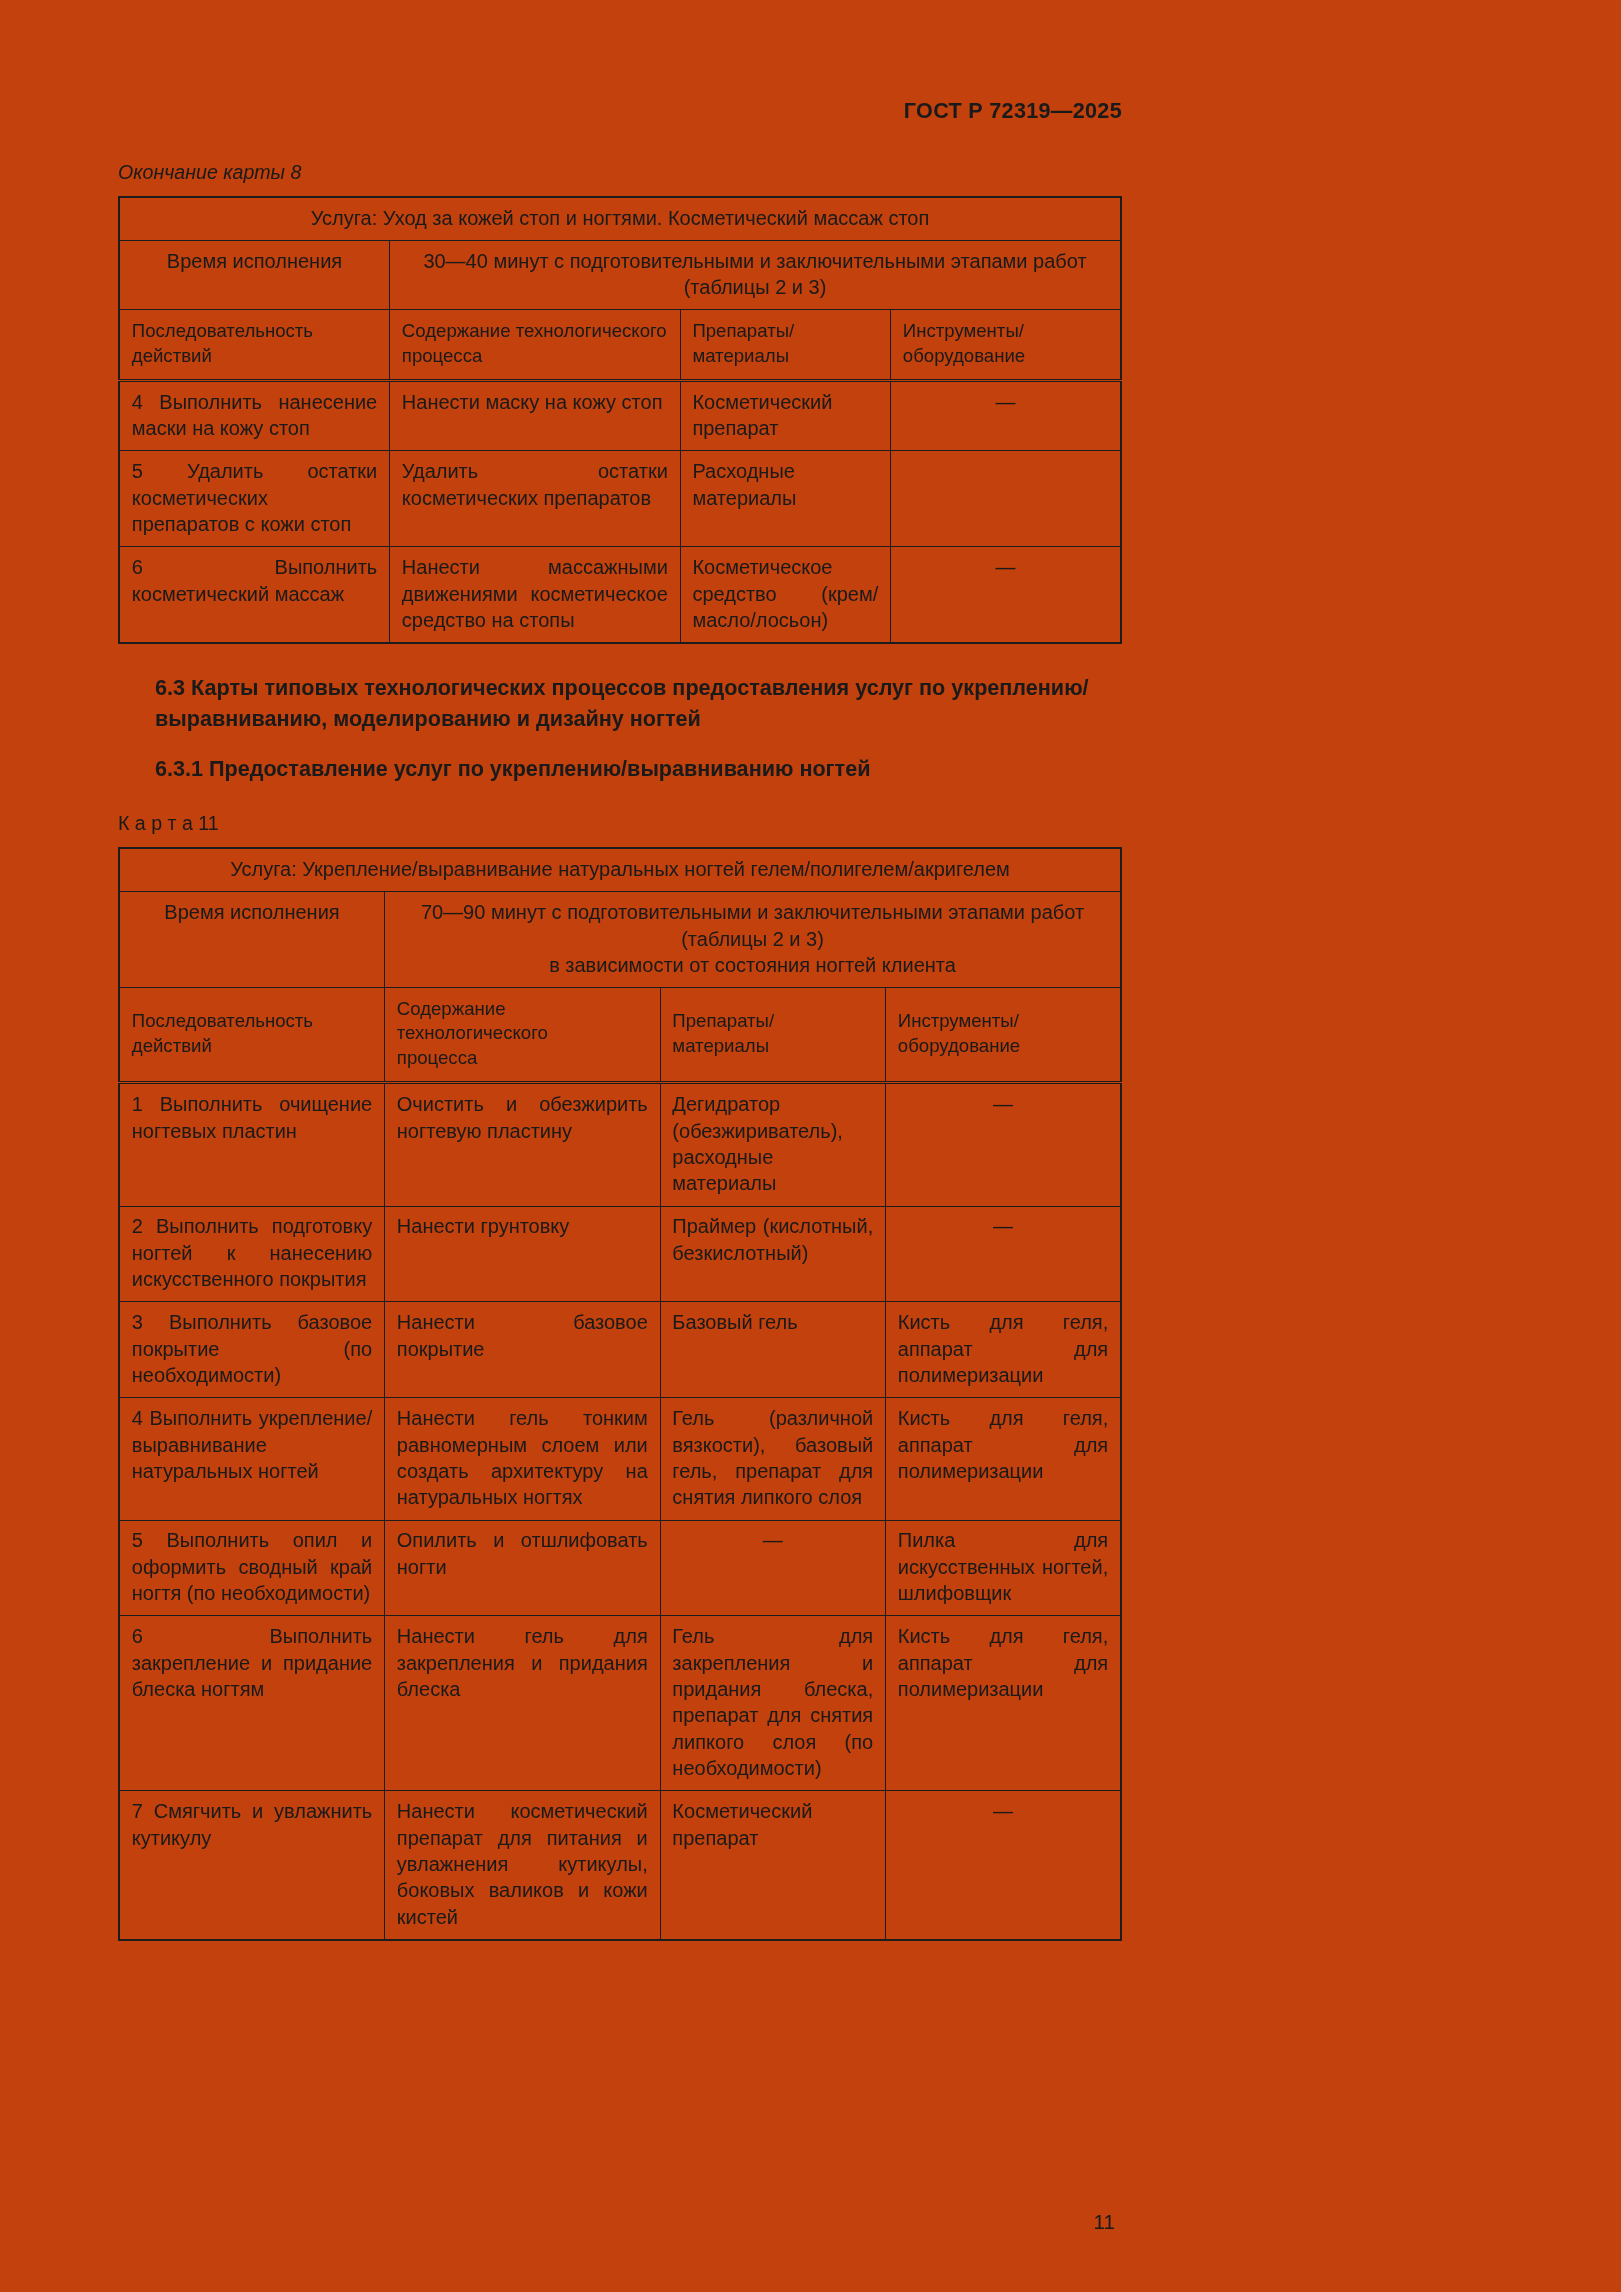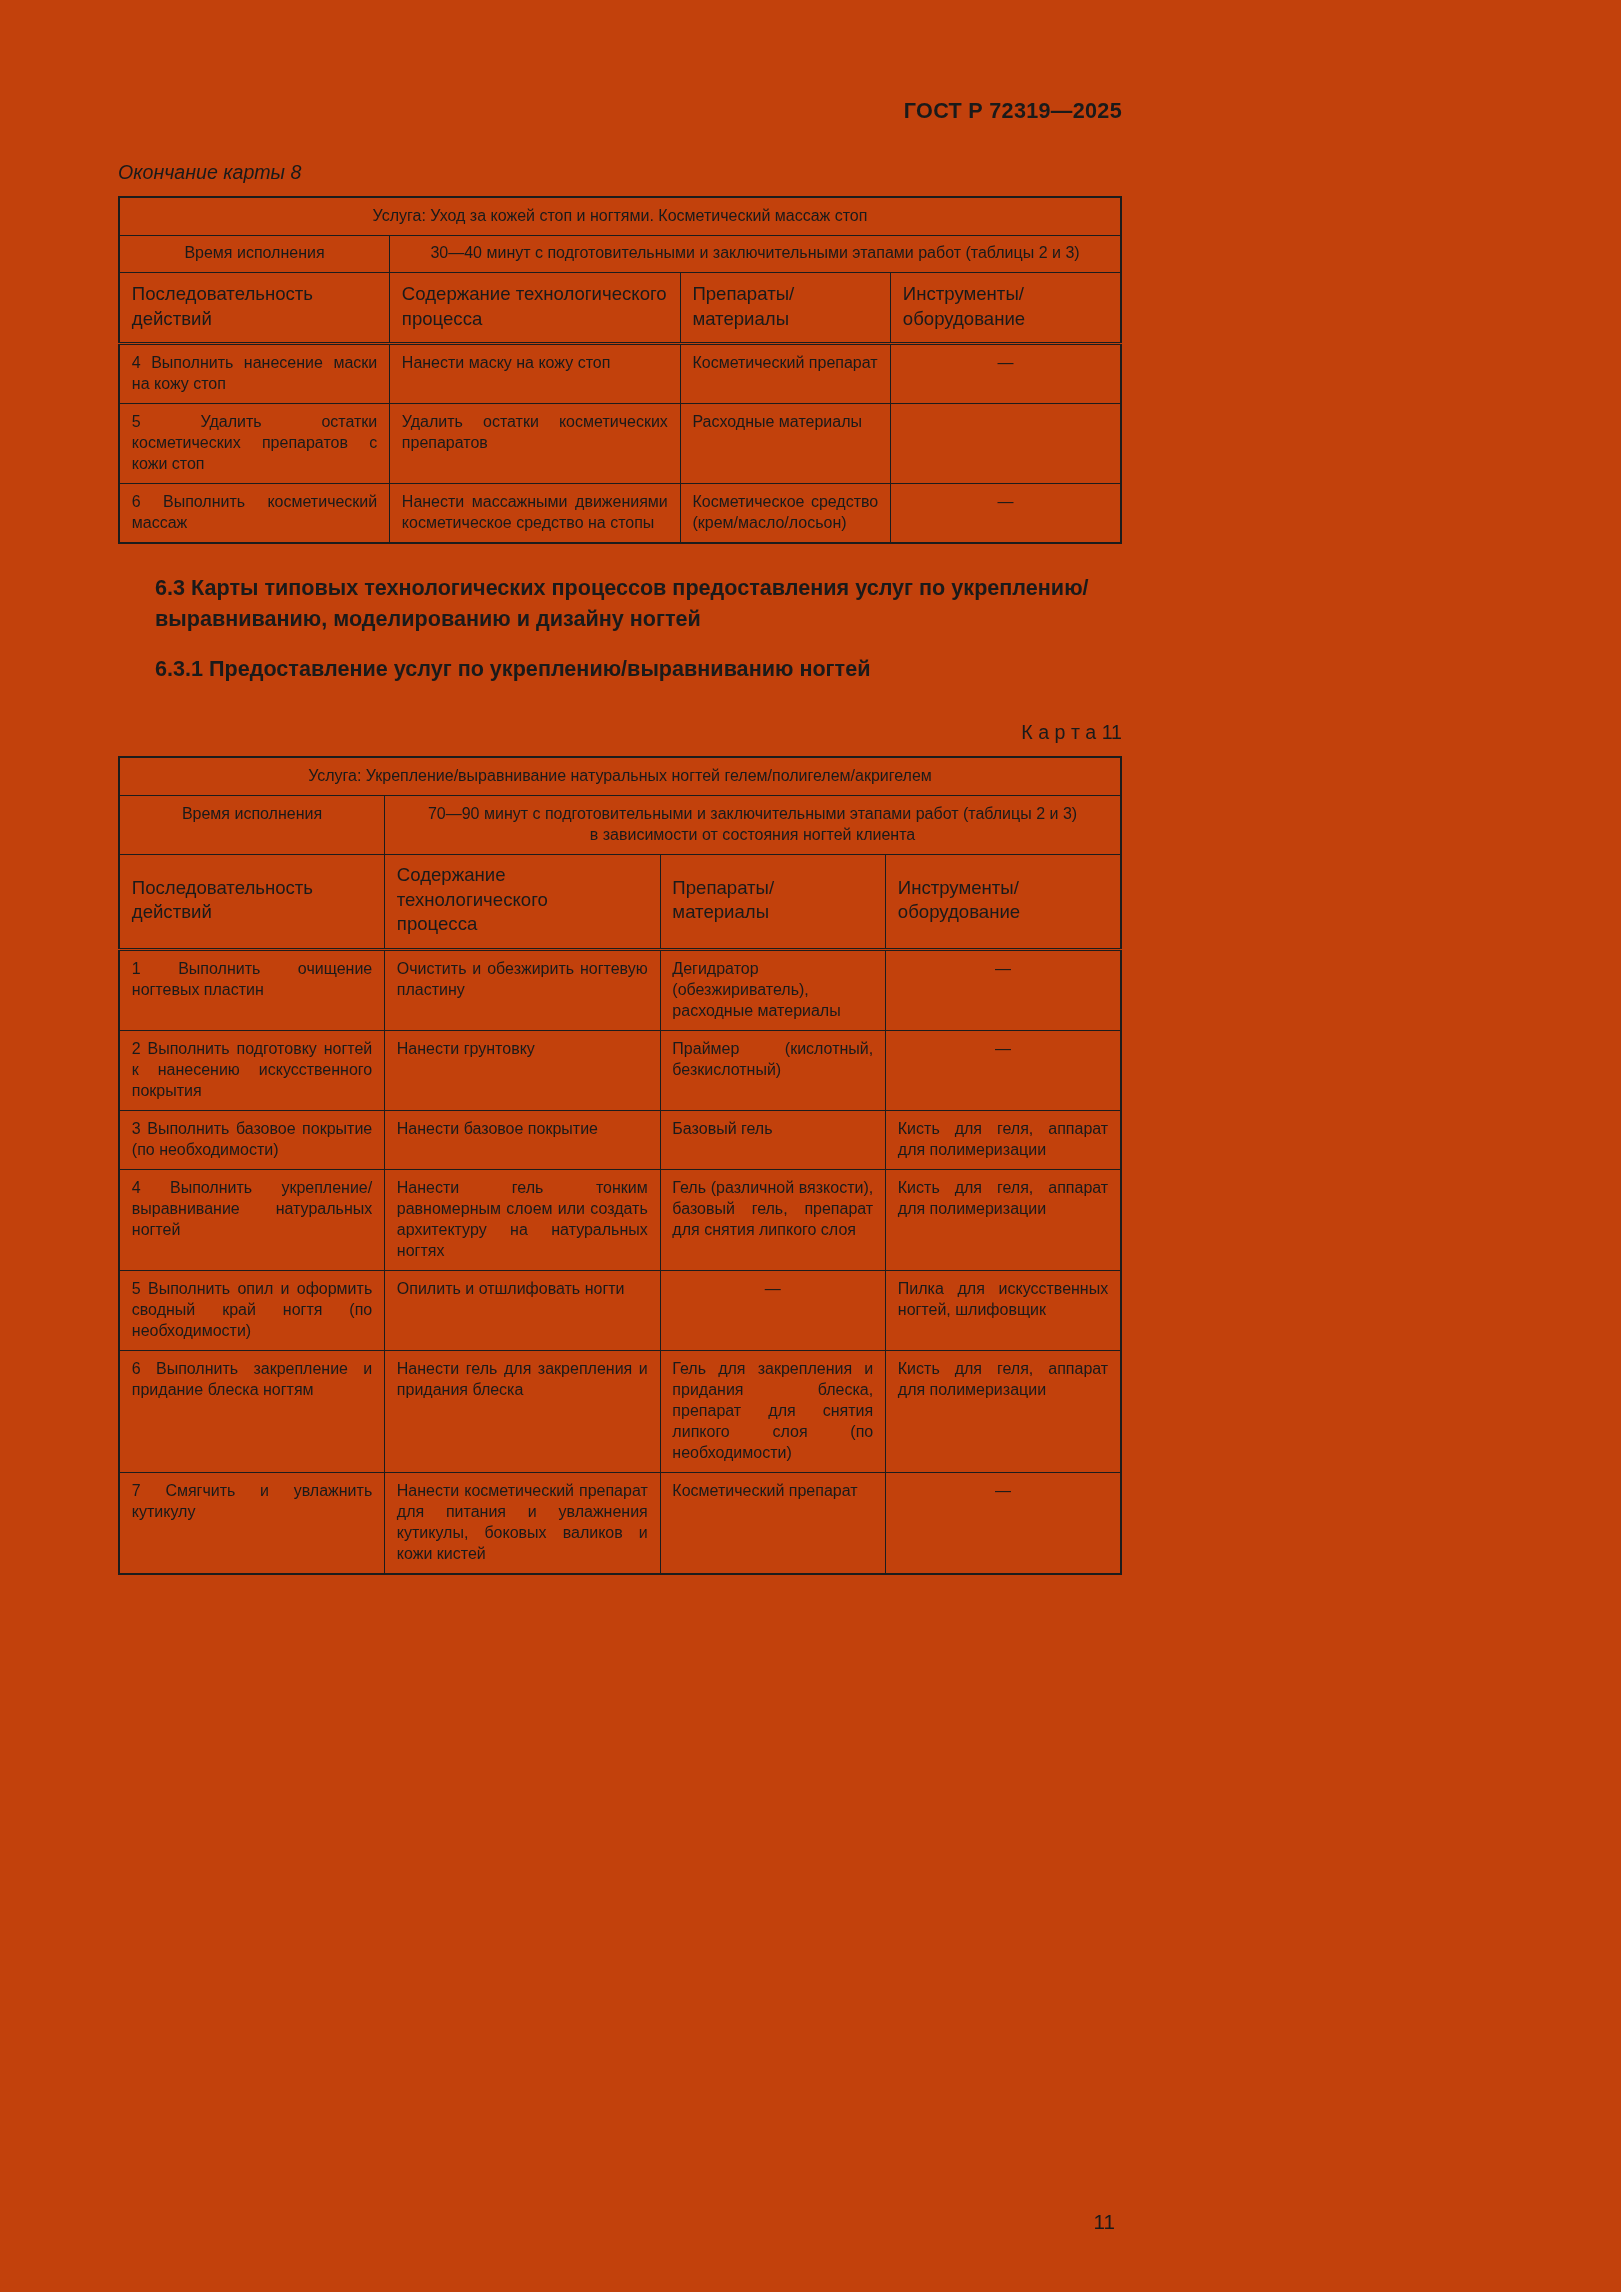--- a/index.html
+++ b/index.html
@@ -35,21 +35,21 @@
     width: 100%;
     border-collapse: collapse;
     margin-top: 11.8px;
     border: 2px solid #1c1c1c;
     table-layout: fixed;
   }
   table.gost td {
     border: 1px solid #1c1c1c;
     vertical-align: top;
     padding: 6.9px 11.8px 8.8px 11.8px;
-    font-size: 16px;
+    font-size: 20px;
     line-height: 1.32;
   }
   td.service-cell { text-align: center; padding-top: 5.9px; padding-bottom: 6.9px; }
   td.time-label { text-align: center; vertical-align: middle; }
   td.time-value { text-align: center; white-space: pre-line; font-size: 18.6px; }
   tr.headrow td {
     text-align: left;
     white-space: pre-line;
     font-size: 18.6px;
     vertical-align: middle;
@@ -67,23 +67,22 @@
     line-height: 1.45;
     white-space: pre-line;
   }
   .h631 {
     margin-top: 21.6px;
     padding-left: 37px;
     font-weight: bold;
     font-size: 21.6px;
   }
   .card-label {
-    margin-top: 39px;
+    margin-top: 30px;
     font-size: 19.6px;
-    text-align: right;
   }
   .page-number {
     position: absolute;
     right: 506px;
     bottom: 59px;
     font-size: 20.6px;
   }
 </style>
 </head>
 <body>

